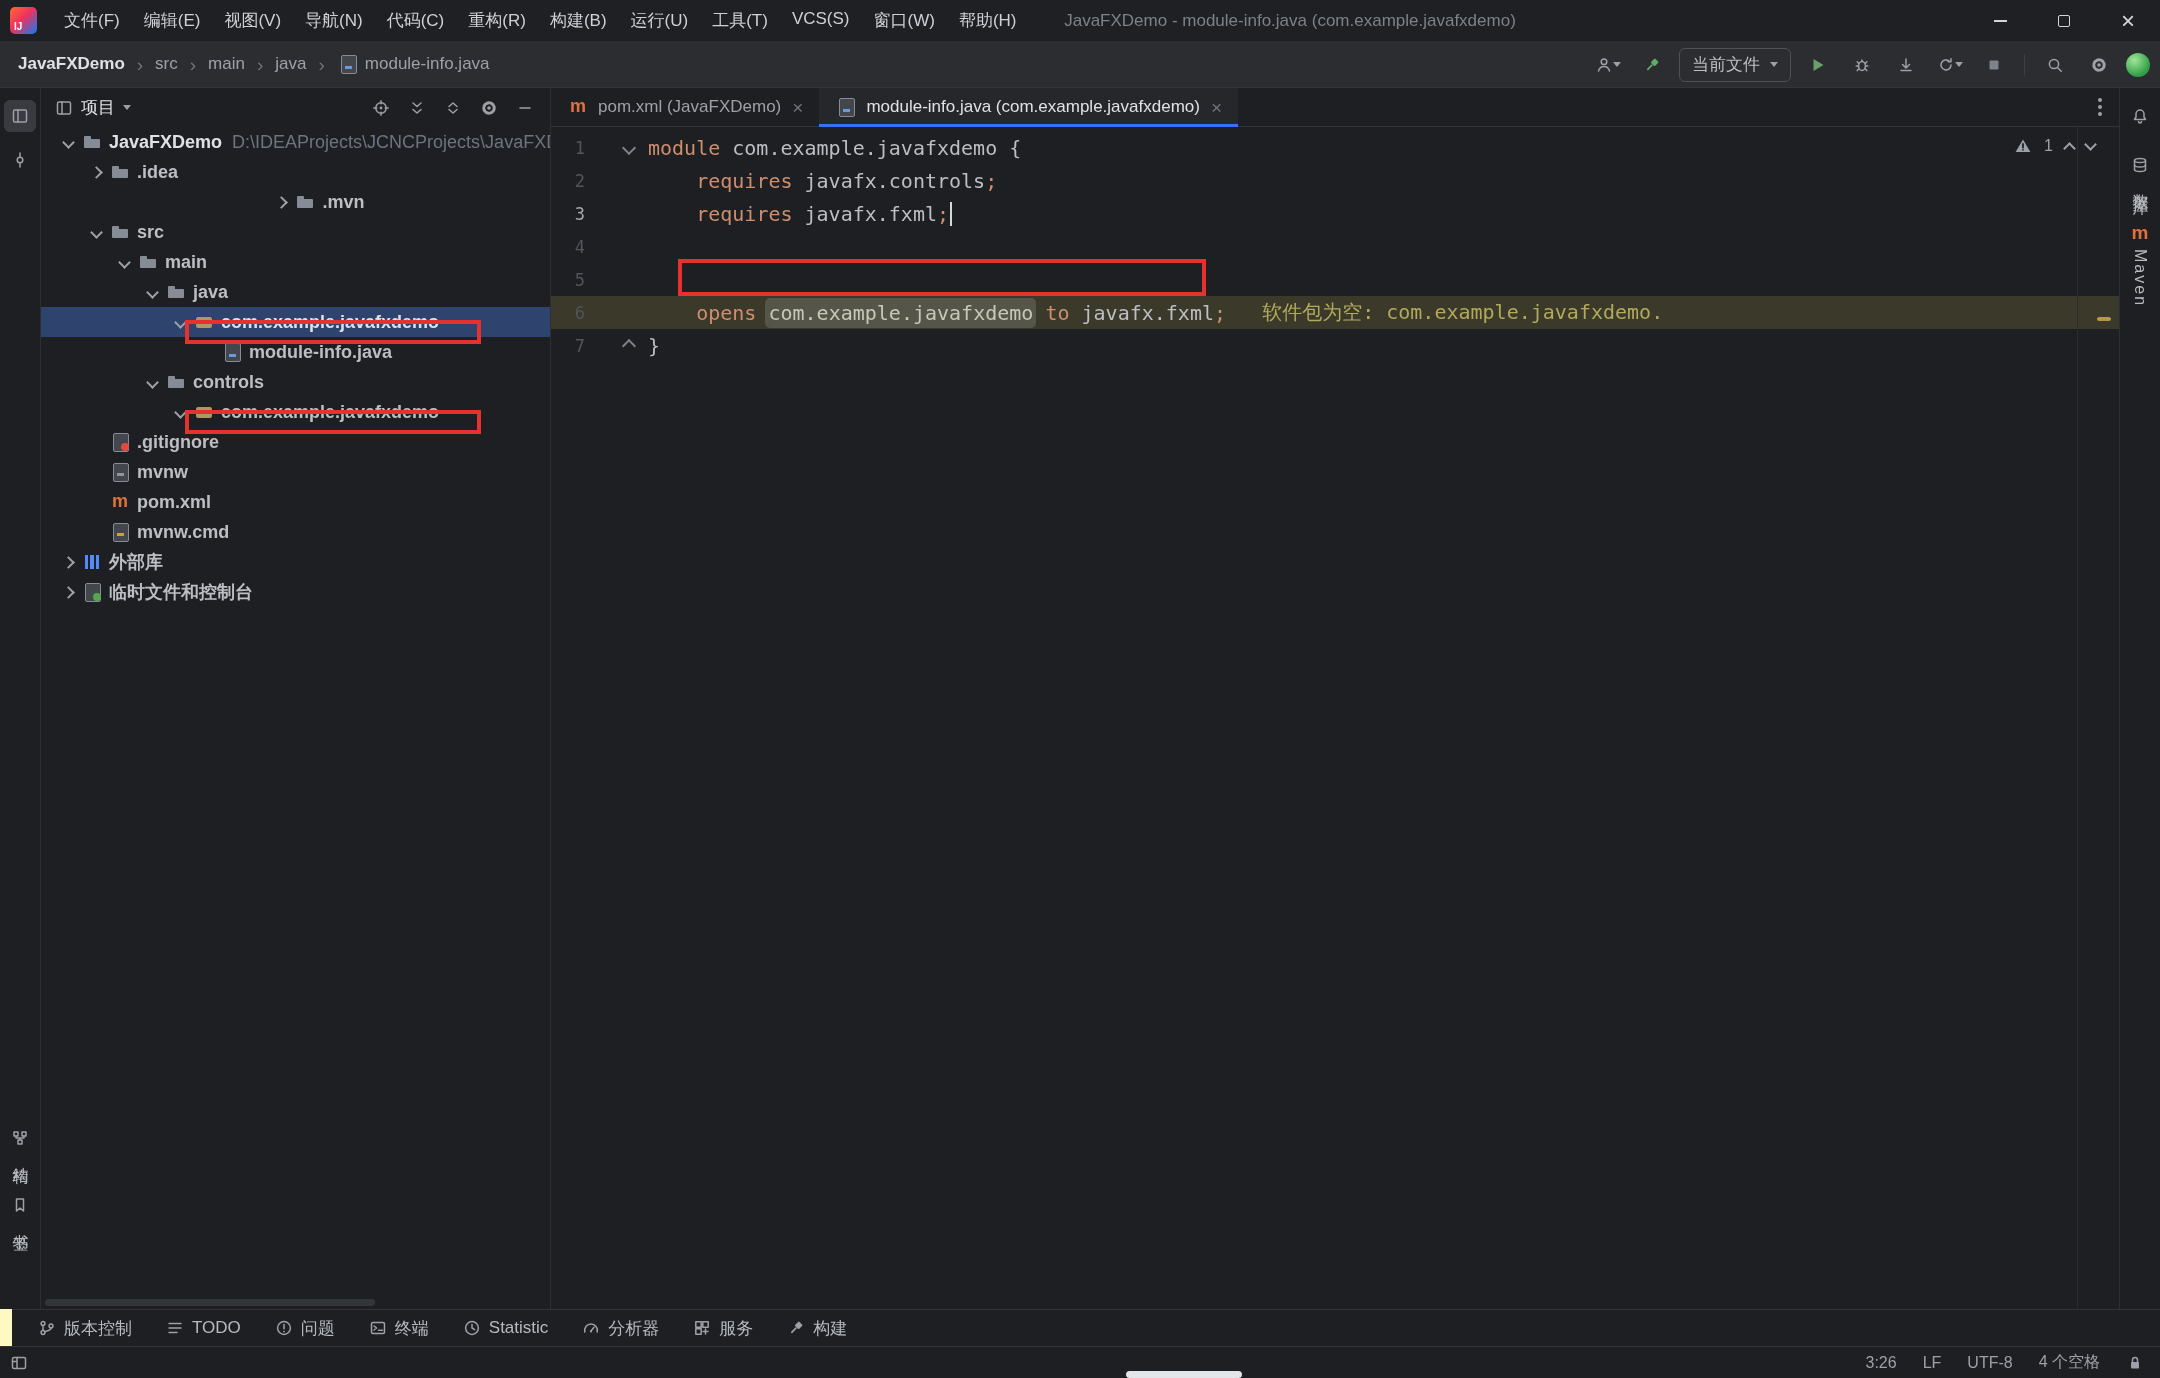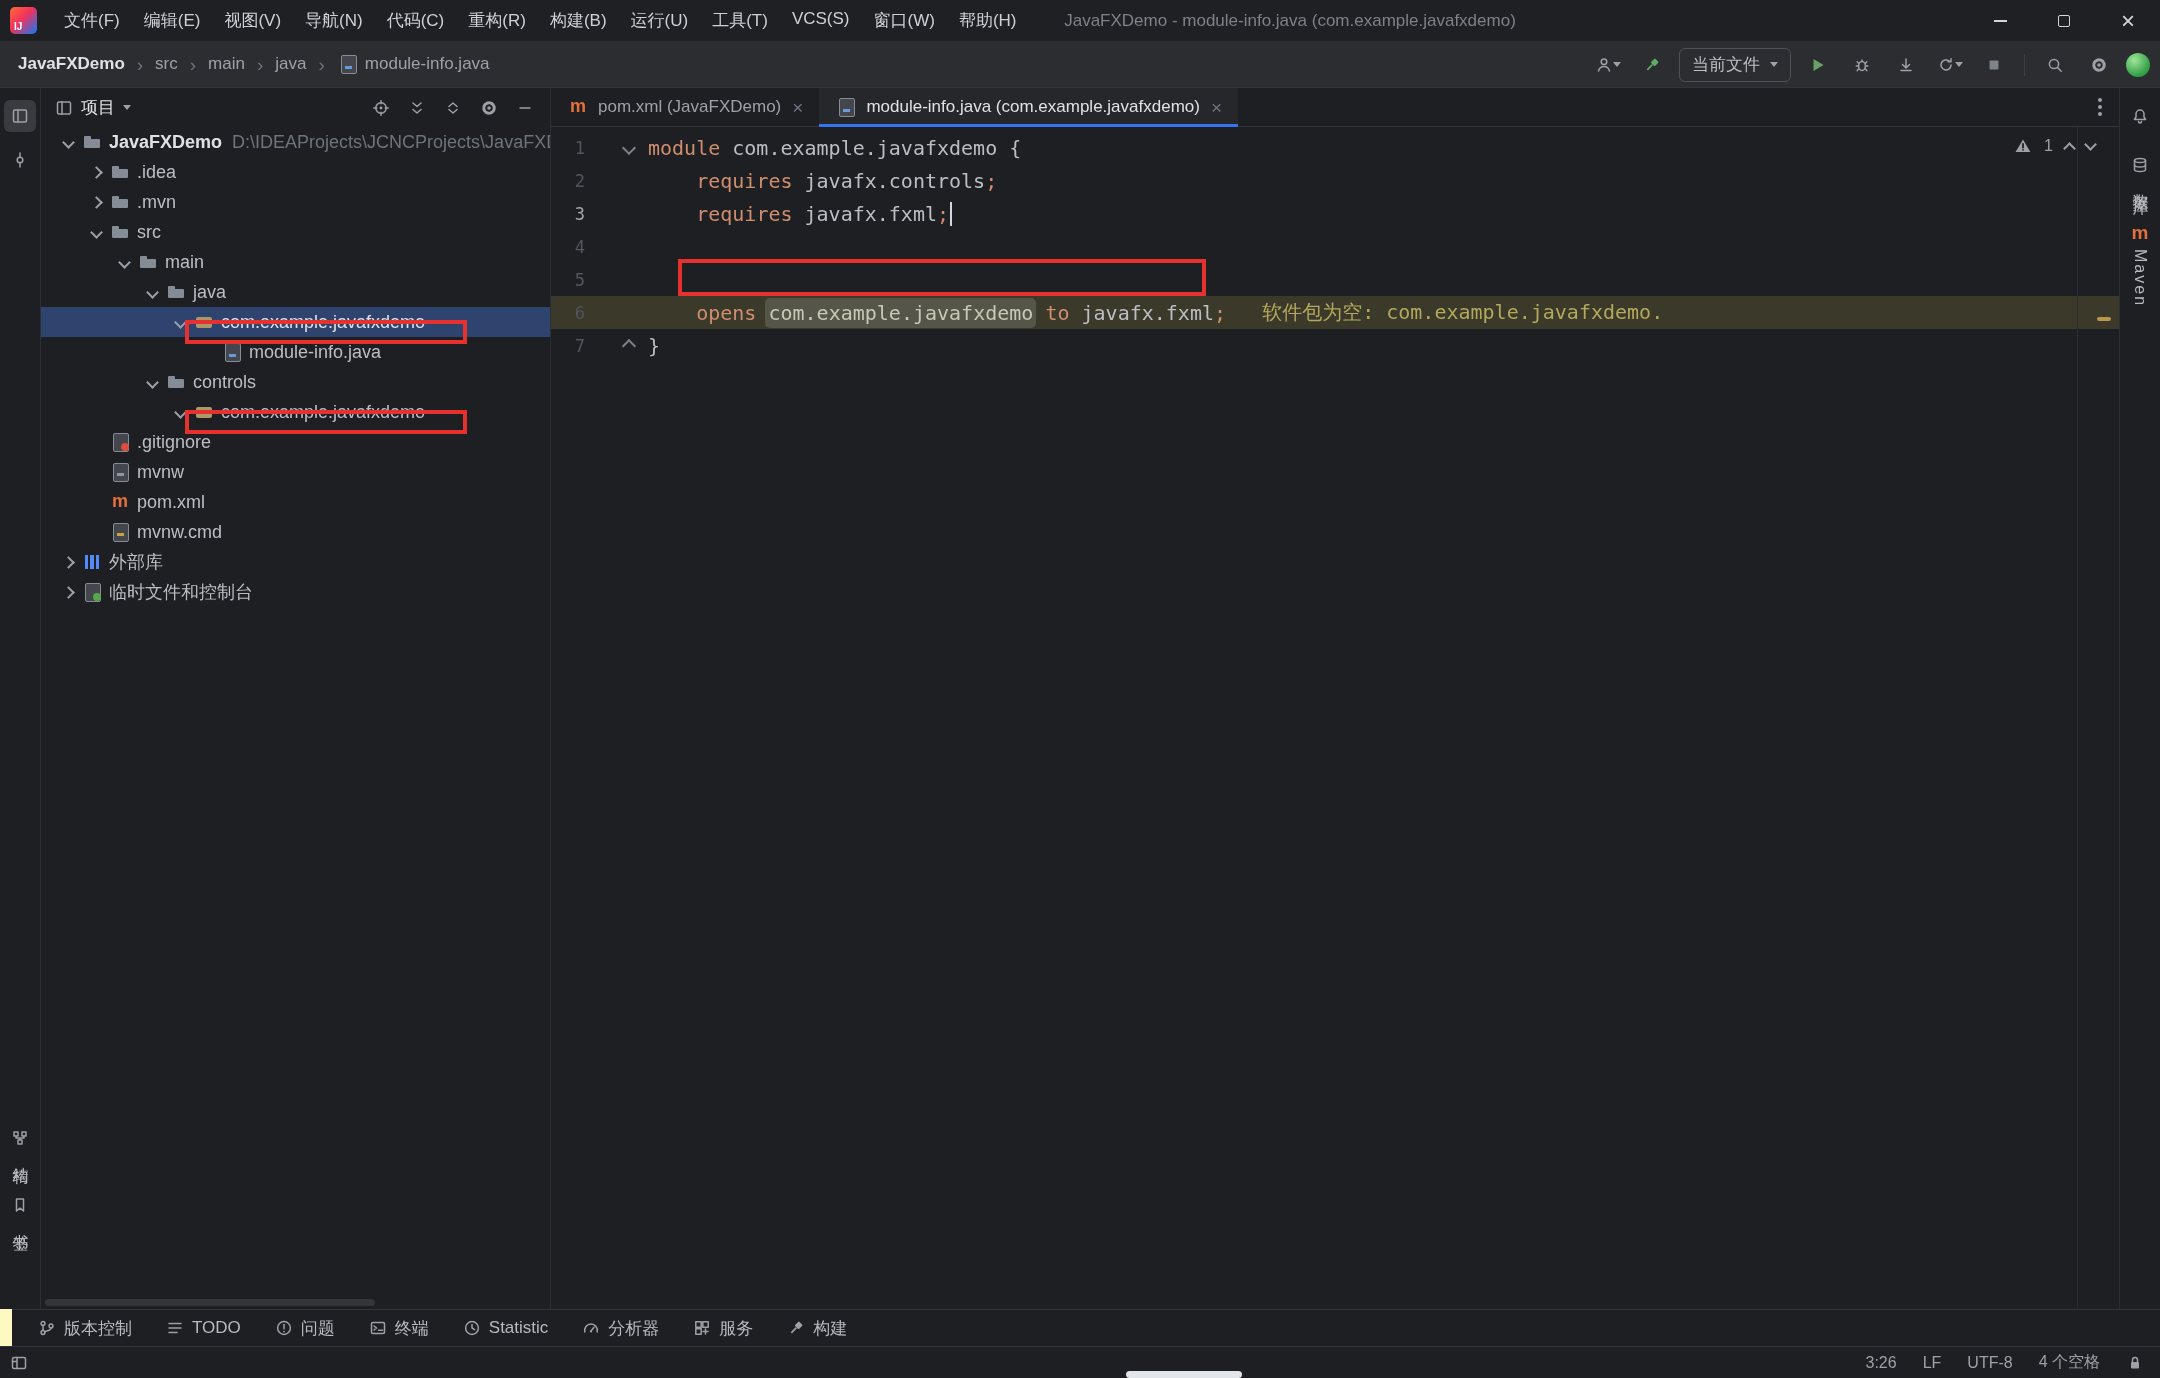--- a/index.html
+++ b/index.html
@@ -57,21 +57,21 @@
   .ph-btn{width:30px;height:30px;border-radius:6px;display:flex;align-items:center;justify-content:center;color:#9da0a8;}
   .tree{flex:1;position:relative;overflow:hidden;font-size:18px;}
   .trow{height:30px;display:flex;align-items:center;white-space:nowrap;position:relative;}
   .trow.selected{background:#2e436e;}
   .trow.selected .tlabel{color:#dfe1e5;}
   .chev{width:26px;height:26px;flex:none;display:flex;align-items:center;justify-content:center;}
   .chev-right::before,.chev-down::before{content:"";width:7px;height:7px;border-right:2px solid #9da0a8;border-bottom:2px solid #9da0a8;display:block;}
   .chev-right::before{transform:rotate(-45deg);}
   .chev-down::before{transform:rotate(45deg);}
   .rowinner{position:relative;display:flex;align-items:center;gap:6px;}
-  .tlabel{color:#bcbec4;}
+  .tlabel{color:#bcbec4;font-weight:bold;}
   .tbold{color:#dfe1e5;font-weight:700;}
   .textra{color:#6e7380;margin-left:10px;overflow:hidden;}
   .red-annotation{position:absolute;left:-8px;right:-42px;top:9px;height:24px;border:4px solid #e5322e;z-index:6;pointer-events:none;}
   .hscroll{position:absolute;bottom:3px;left:4px;width:330px;height:7px;border-radius:4px;background:#46484d;opacity:.55;}
   
   .tico{width:22px;height:22px;position:relative;flex:none;display:inline-block;}
   .tico-folder::before{content:"";position:absolute;left:3px;top:5px;width:7px;height:4px;border-radius:1px 1px 0 0;background:#858c96;}
   .tico-folder::after{content:"";position:absolute;left:3px;top:8px;width:16px;height:9px;border-radius:1px;background:#858c96;}
   .tico-package::after{content:"";position:absolute;left:3px;top:6px;width:16px;height:11px;border-radius:2px;background:#ac9767;}
   .tico-java-file::after,.tico-git-file::after,.tico-script-file::after,.tico-cmd-file::after,.tico-scratches::after{
@@ -372,21 +372,21 @@
             </span>
             <span class="textra">D:\IDEAProjects\JCNCProjects\JavaFXD</span>
           </span>
           <span class="trow" style="padding-left: 42px;">
             <span class="chev chev-right"></span>
             <span class="rowinner">
               <span class="tico tico-folder"></span>
               <span class="tlabel">.idea</span>
             </span>
           </span>
-          <span class="trow" style="padding-left: 42px;">
+          <span class="trow" style="padding-left: 42px; justify-content: center;">
             <span class="chev chev-right"></span>
             <span class="rowinner">
               <span class="tico tico-folder"></span>
               <span class="tlabel">.mvn</span>
             </span>
           </span>
           <span class="trow" style="padding-left: 42px;">
             <span class="chev chev-down"></span>
             <span class="rowinner">
               <span class="tico tico-folder"></span>

